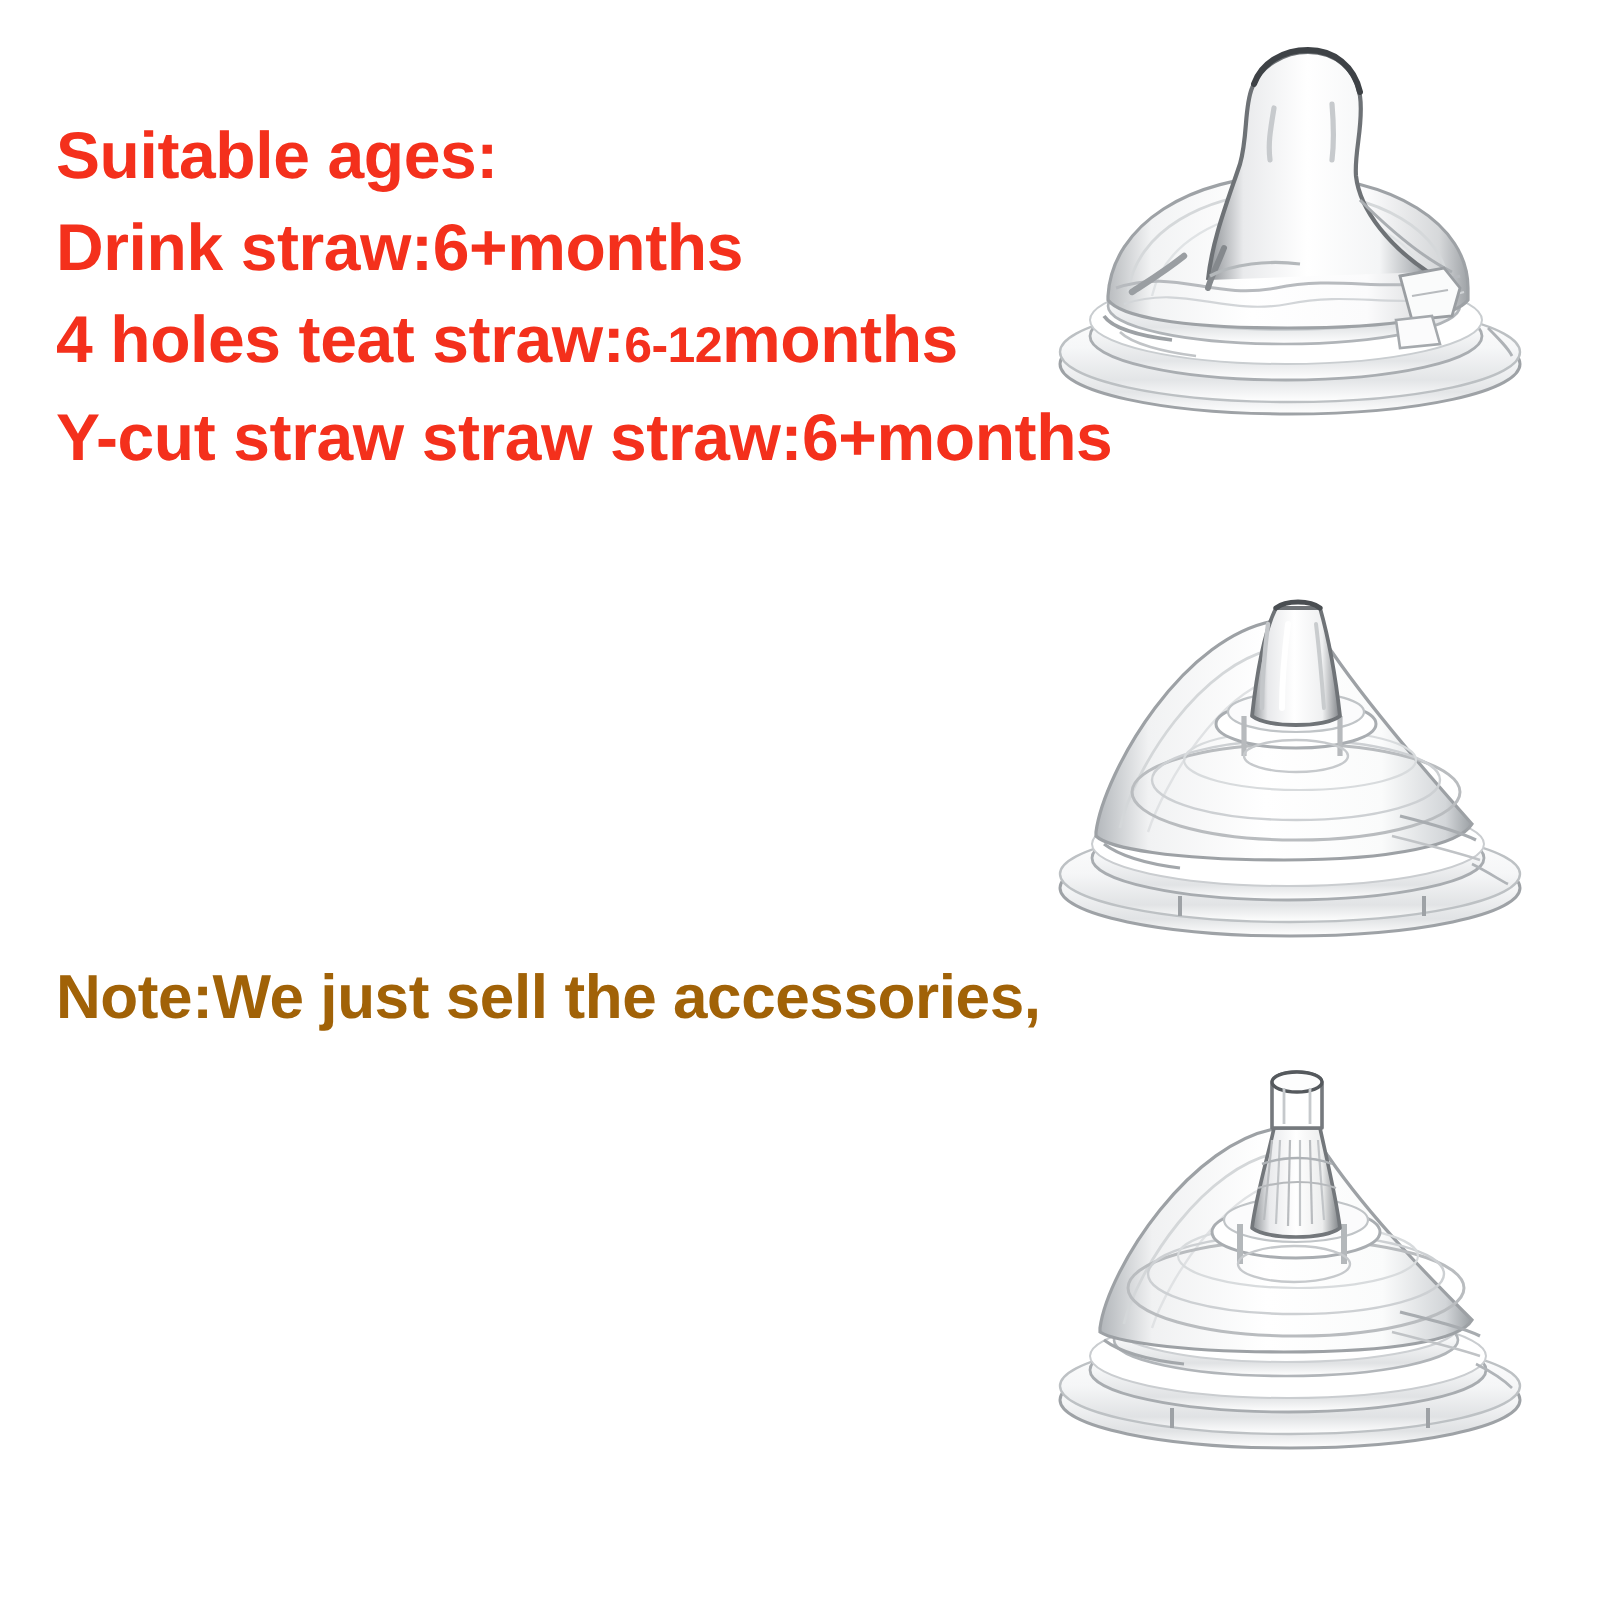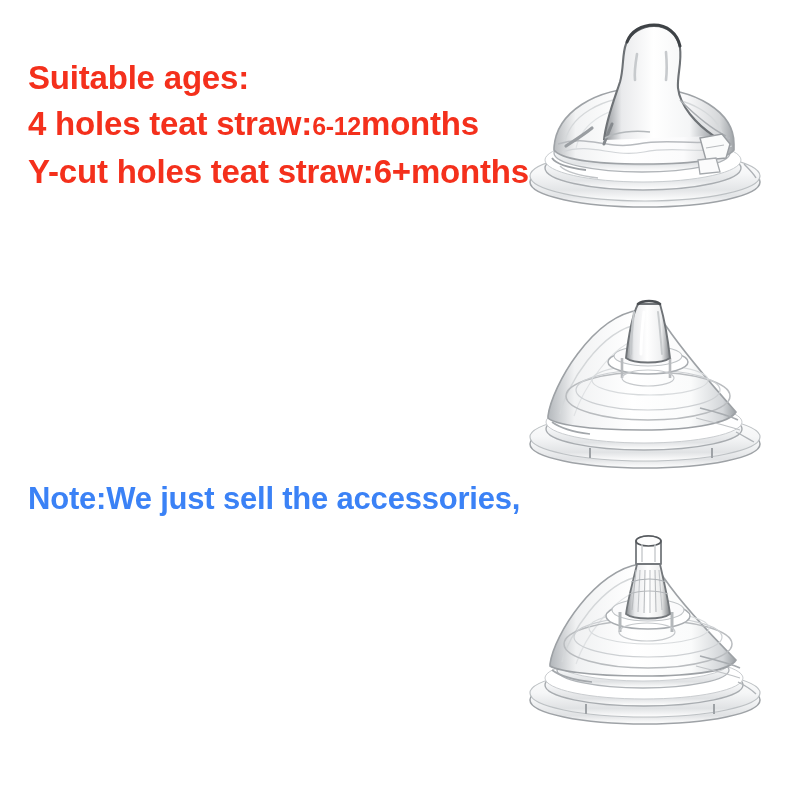--- a/index.html
+++ b/index.html
@@ -47,21 +47,21 @@
     position: absolute;
     left: 28px;
     top: 476px;
     width: 620px;
   }
   .note-line {
     font-family: "Liberation Sans", "DejaVu Sans", sans-serif;
     font-weight: bold;
     font-size: 31px;
     line-height: 46px;
-    color: #3b82f6;
+    color: #a16207;
     white-space: nowrap;
     letter-spacing: -0.2px;
   }
 
   
   .product {
     position: absolute;
   }
   .product svg {
     display: block;
@@ -71,24 +71,27 @@
   #product-straw-teat  { left: 500px; top: 524px; }
 </style>
 </head>
 <body>
 
 <div class="canvas">
 
   <div class="ages-block">
     <div class="ages-line">Suitable ages:</div>
     <div class="ages-line">
+      <span>Drink straw:</span><span>6+</span><span>months</span>
+    </div>
+    <div class="ages-line">
       <span>4 holes teat straw:</span><span class="small-range">6-12</span><span>months</span>
     </div>
     <div class="ages-line">
-      <span>Y-cut holes teat straw:</span><span>6+</span><span>months</span>
+      <span>Y-cut straw straw straw:</span><span>6+</span><span>months</span>
     </div>
   </div>
 
   <div class="note-block">
     <div class="note-line">Note:We just sell the accessories,</div>
   </div>
 
   <div class="product" id="product-drink-teat">
     <svg width="290" height="200" viewBox="0 0 290 200" xmlns="http://www.w3.org/2000/svg">
       <defs>

